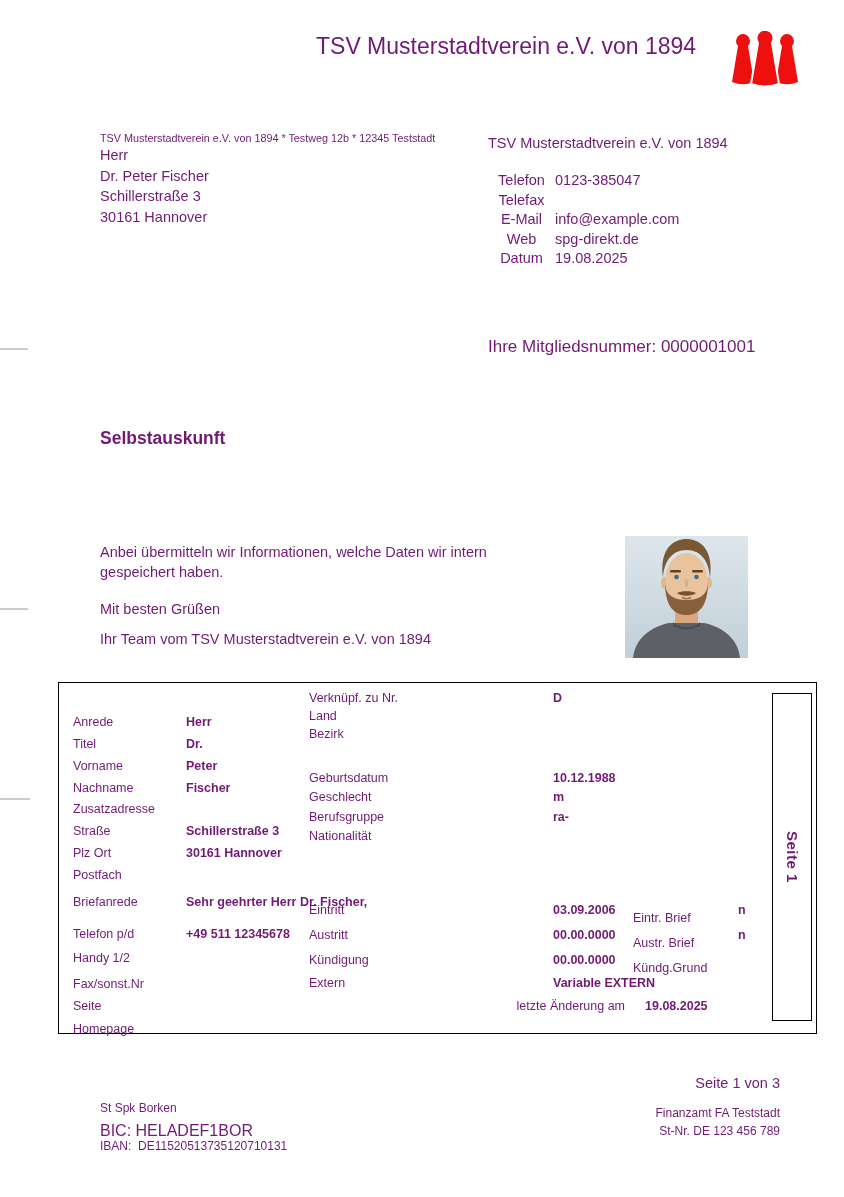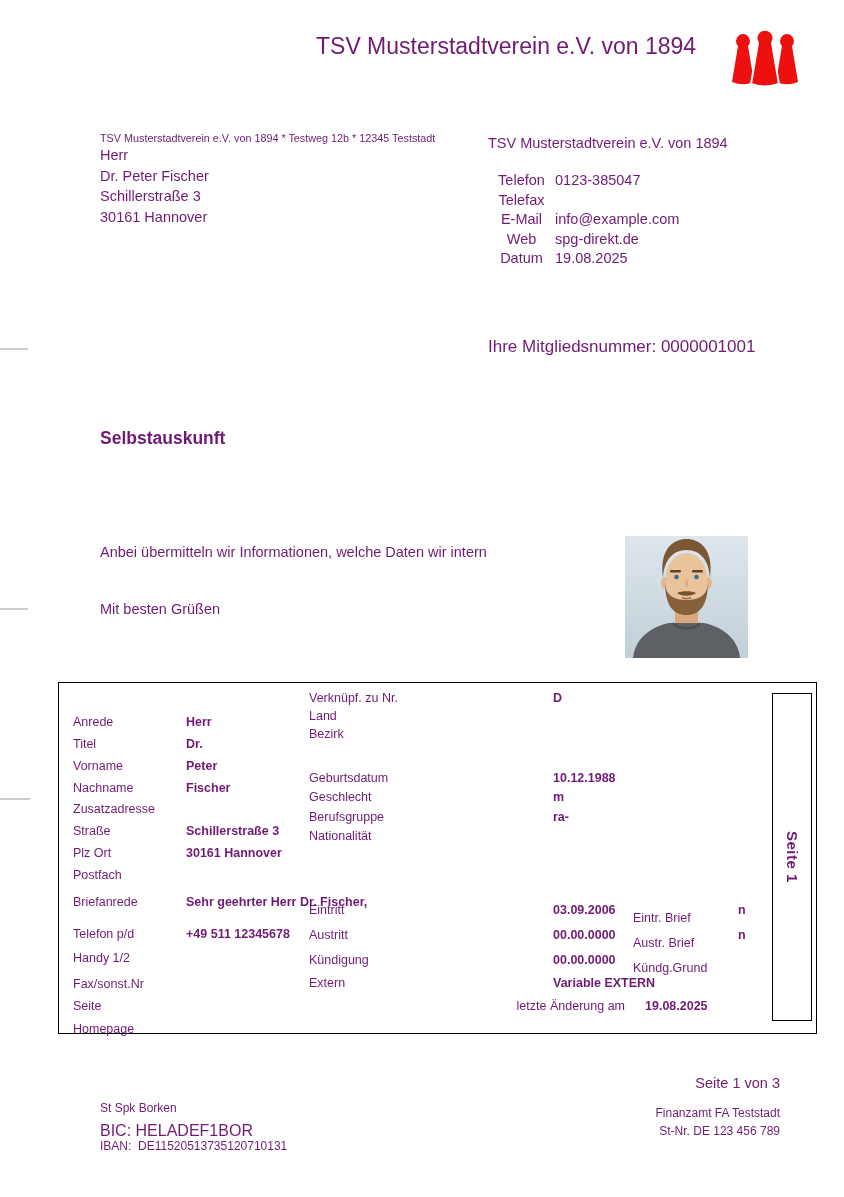--- a/index.html
+++ b/index.html
@@ -109,22 +109,24 @@
     </div>
     <div class="info-row">
       <span class="info-lbl">Datum</span><span>19.08.2025</span>
     </div>
   </div>
   <div class="abs membership-line">Ihre Mitgliedsnummer: 0000001001</div>
 
   <div class="abs subject">Selbstauskunft</div>
   <div class="body-par">
     <div>Anbei übermitteln wir Informationen, welche Daten wir intern</div>
+    <div>gespeichert haben.</div>
   </div>
   <div class="abs closing">Mit besten Grüßen</div>
+  <div class="abs signature">Ihr Team vom TSV Musterstadtverein e.V. von 1894</div>
 
   <svg class="portrait" width="123" height="122" viewBox="0 0 123 122">
     <defs>
       <linearGradient id="bgg" x1="0" y1="0" x2="0" y2="1">
         <stop offset="0" stop-color="#dee6ec"></stop>
           <stop offset="1" stop-color="#c2cfd8"></stop>
       </linearGradient>
     </defs>
     <rect x="0" y="0" width="123" height="122" fill="url(#bgg)"></rect>
     <path d="M50,62 L73,62 L73,92 Q61.5,98 50,92 Z" fill="#d9a87e"></path>

